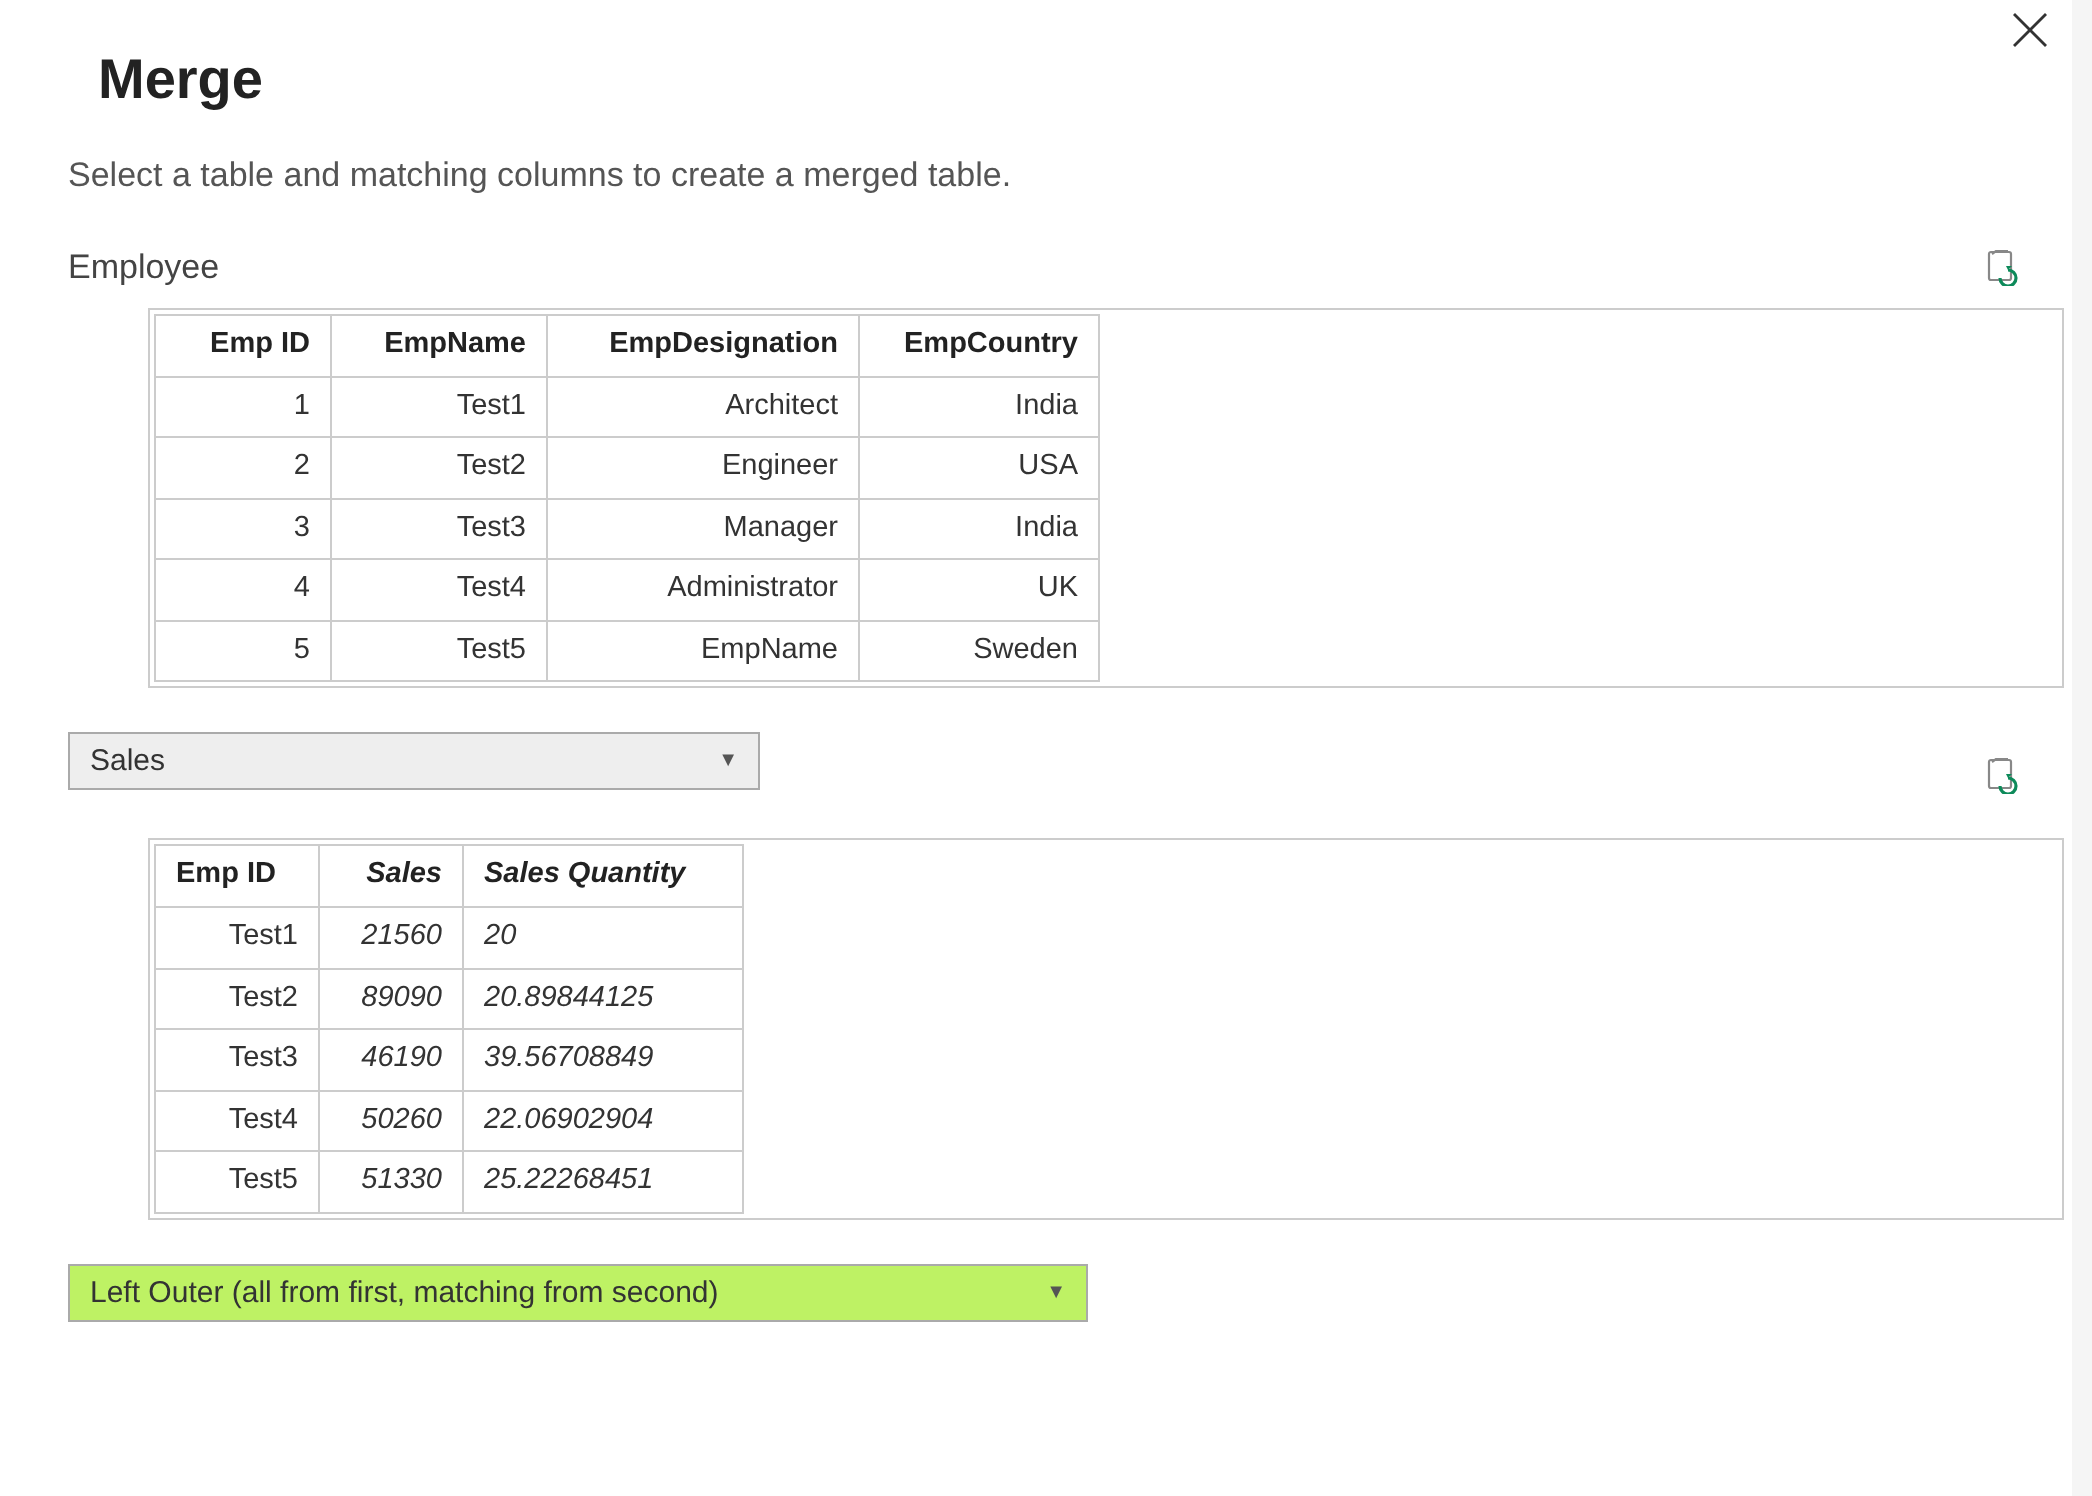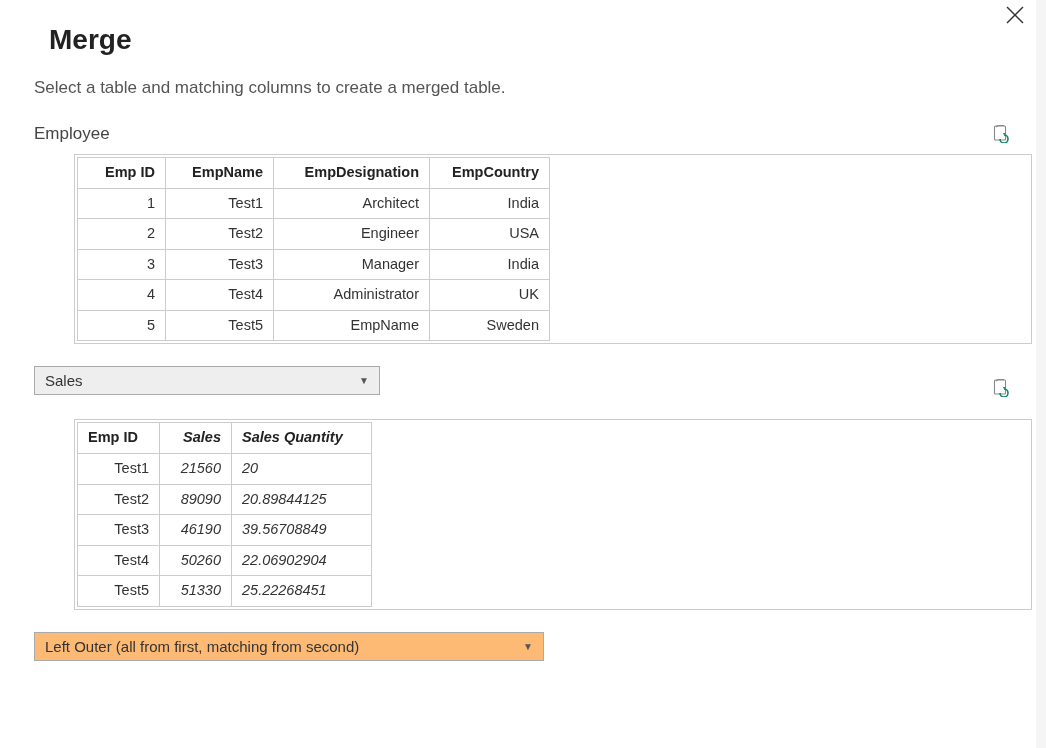--- a/index.html
+++ b/index.html
@@ -99,21 +99,21 @@
     font-size: 15px;
     color: #333;
     cursor: pointer;
   }
   .dropdown.sales {
     width: 346px;
     margin-bottom: 14px;
   }
   .dropdown.join {
     width: 510px;
-    background: #fdba74;
+    background: #bef264;
   }
   .caret {
     font-size: 10px;
     color: #555;
   }
   .join-label {
     font-size: 15px;
     color: #444;
     margin: 6px 0 8px 0;
   }

